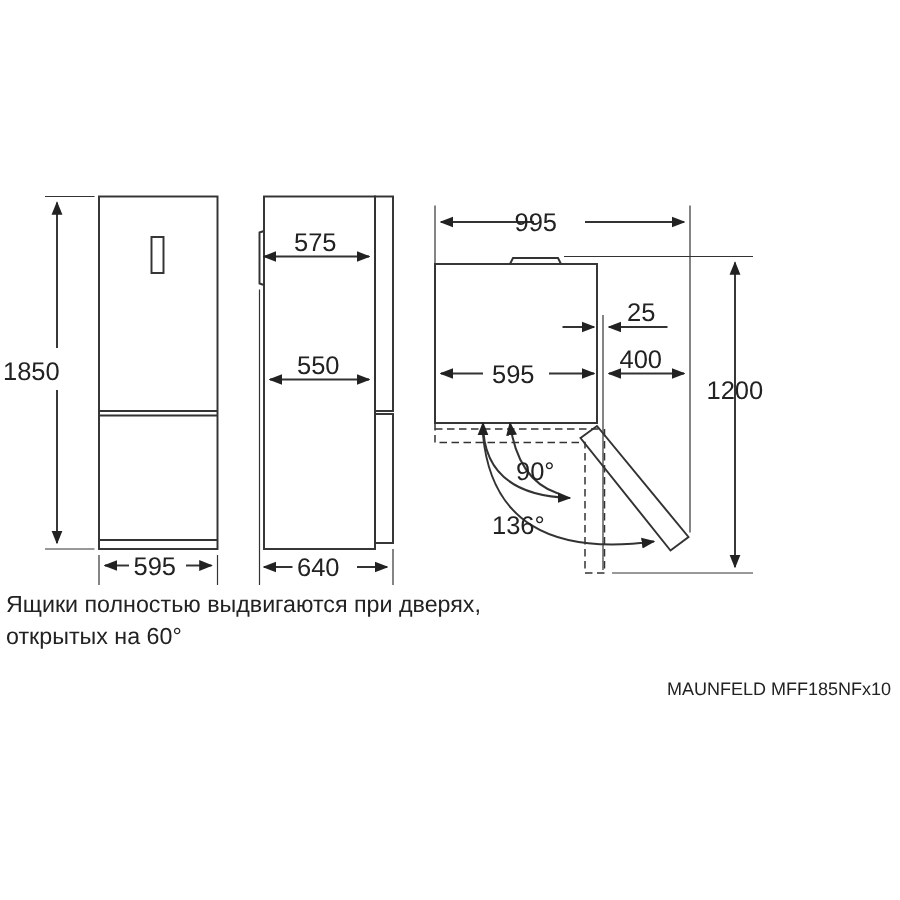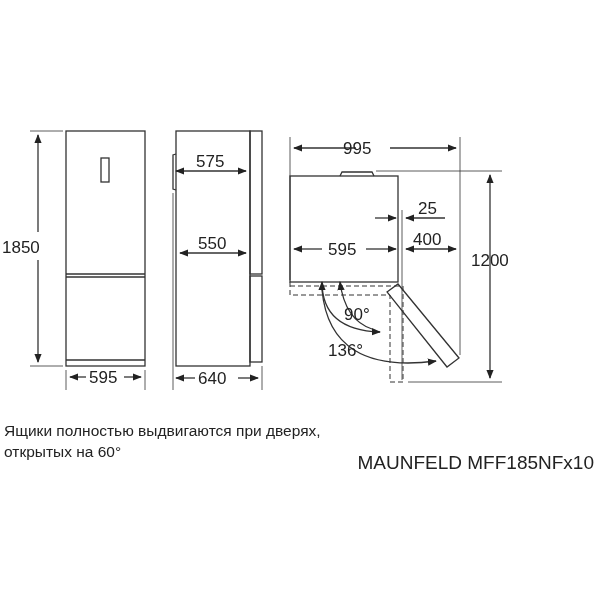--- a/index.html
+++ b/index.html
@@ -1,20 +1,20 @@
 <!DOCTYPE html>
 <html><head>
 <meta charset="utf-8">
 <style>
   html, body { margin: 0; padding: 0; background: #ffffff; }
   body { width: 600px; height: 600px; position: relative; overflow: hidden; font-family: "Liberation Sans", sans-serif; color: #222; }
   svg { position: absolute; left: 0; top: 0; }
   .dim { font-family: "Liberation Sans", sans-serif; font-size: 17px; fill: #222; }
-  .note { position: absolute; left: 4px; top: 420px; font-size: 15.5px; line-height: 21px; color: #222; }
-  .model { position: absolute; right: 6px; top: 452px; font-size: 19px; color: #222; margin-left: 40px; }
+  .note { position: absolute; left: 4px; top: 393px; font-size: 15.5px; line-height: 21px; color: #222; }
+  .model { position: absolute; right: 6px; top: 452px; font-size: 12px; color: #222; margin-left: 40px; }
 </style>
 </head>
 <body>
 
 <svg width="600" height="600" viewBox="0 0 600 600">
   <defs>
     <marker id="arr" viewBox="0 0 10 10" refX="9" refY="5" markerWidth="7" markerHeight="7" orient="auto-start-reverse">
       <path d="M0,1 L10,5 L0,9 z" fill="#222"></path>
     </marker>
   </defs>

